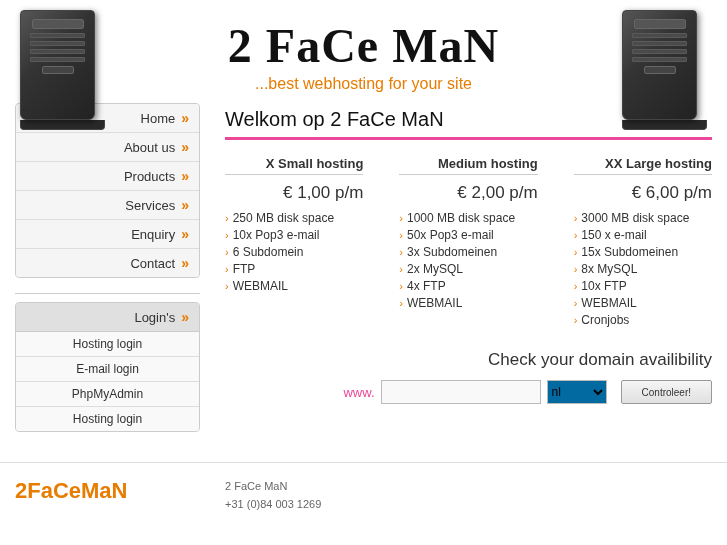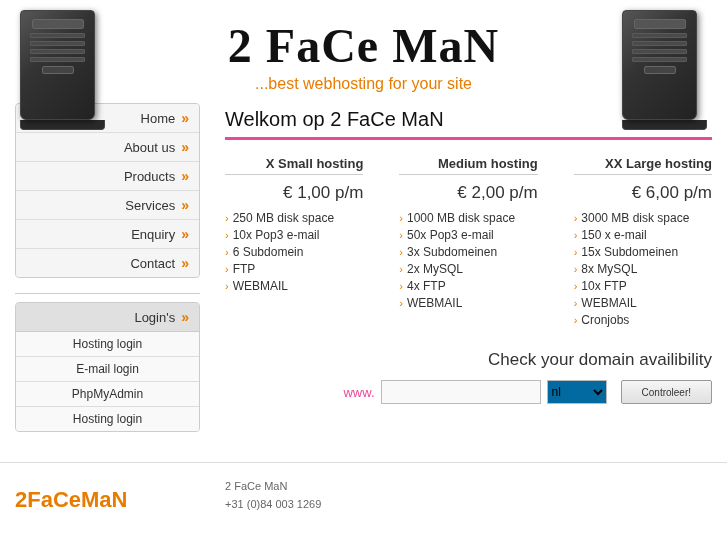--- a/index.html
+++ b/index.html
@@ -252,21 +252,21 @@
       font-size: 10px;
       cursor: pointer;
       color: #333;
       border-radius: 2px;
       margin-left: 8px;
     }
 
     
     .footer {
       display: flex;
-      align-items: flex-end;
+      align-items: flex-start;
       padding: 15px 15px 10px 15px;
       border-top: 1px solid #ddd;
       margin-top: 15px;
     }
     .footer-logo {
       font-size: 22px;
       font-weight: bold;
       color: #e87c00;
       width: 195px;
       flex-shrink: 0;

